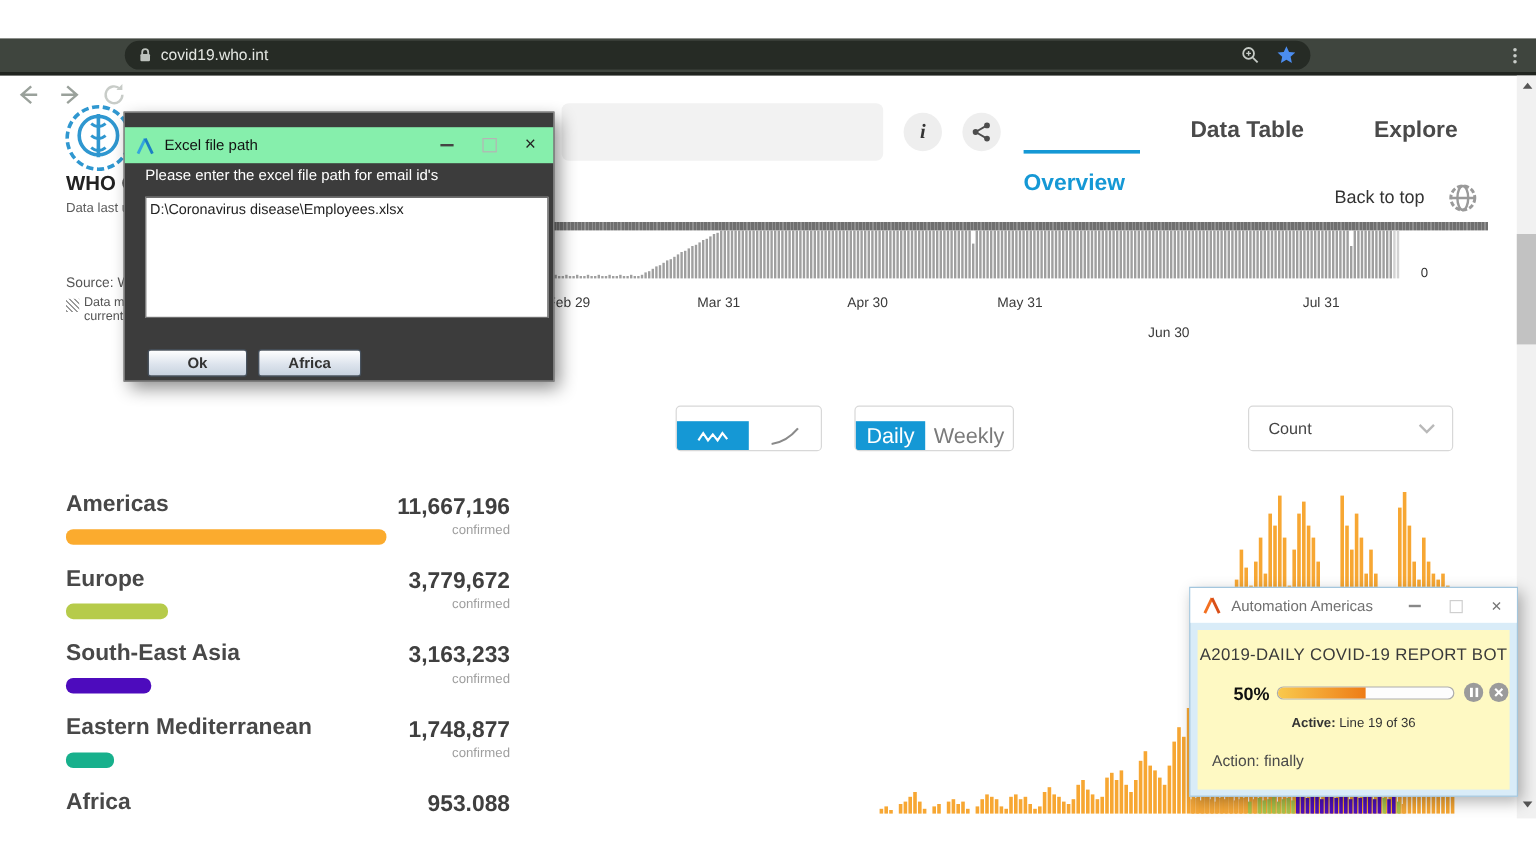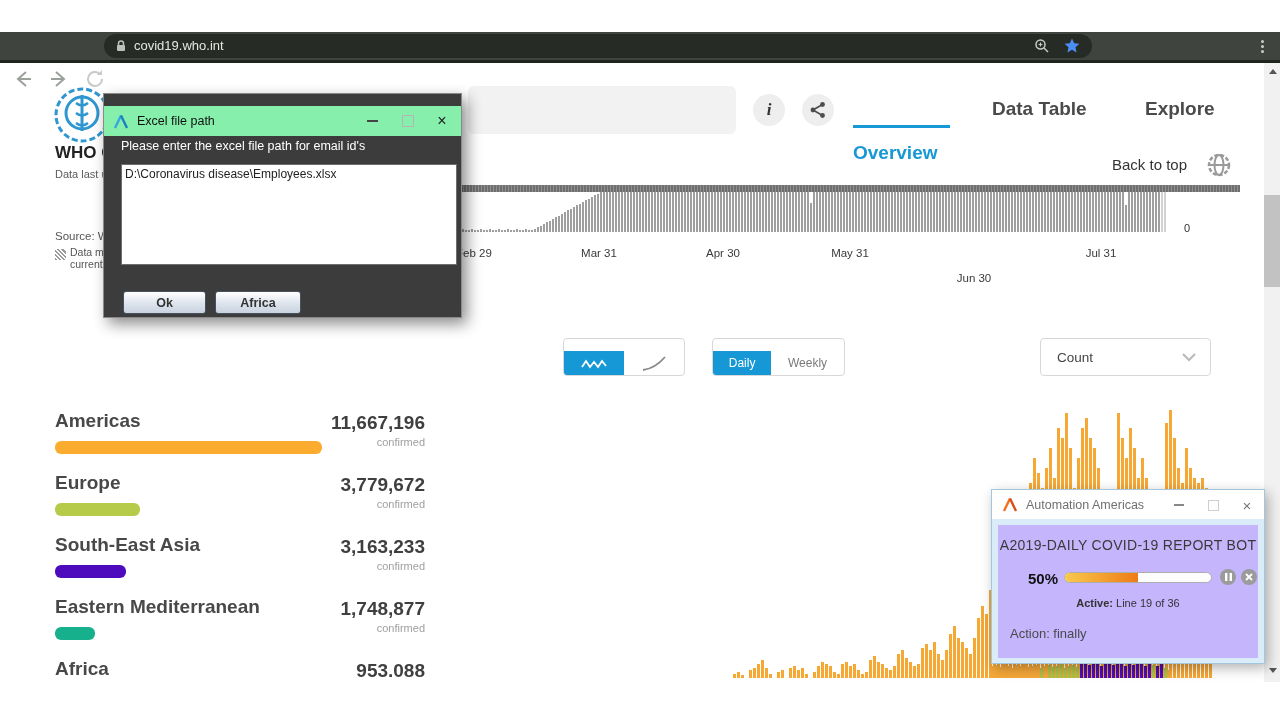--- a/index.html
+++ b/index.html
@@ -34,21 +34,21 @@
   .zero{position:absolute;left:1184px;top:222px;font-size:11px;color:#333;}
   .source{position:absolute;left:55px;top:230px;font-size:11.5px;color:#555;white-space:nowrap;}
   .note-icon{position:absolute;left:55px;top:249px;width:11px;height:11px;
              background:repeating-linear-gradient(45deg,#9a9a9a 0 1.5px,#fff 1.5px 3px);}
   .noteline{position:absolute;left:70px;font-size:10.5px;color:#555;white-space:nowrap;}
 
   
   .heading{position:absolute;left:55px;top:338px;font-size:22px;font-weight:bold;color:#3d3d3d;}
   .toggle{position:absolute;top:338px;height:38px;background:#fff;border:1px solid #d8d8d8;border-radius:4px;
           display:flex;overflow:hidden;box-sizing:border-box;}
-  .tseg{display:flex;align-items:center;justify-content:center;font-size:12px;color:#7a7a7a;cursor:pointer;margin-top:12px;}
+  .tseg{display:flex;align-items:center;justify-content:center;font-size:18px;color:#7a7a7a;cursor:pointer;margin-top:12px;}
   .tseg.on{background:#1598d5;color:#fff;}
   .dropdown{position:absolute;left:1040px;top:338px;width:171px;height:38px;border:1px solid #d8d8d8;border-radius:4px;
             box-sizing:border-box;display:flex;align-items:center;justify-content:space-between;padding:0 14px 0 16px;cursor:pointer;}
   .dropdown span{font-size:13.5px;color:#444;}
 
   .regionrow .rlabel{position:absolute;left:55px;font-size:19px;font-weight:bold;color:#484848;white-space:nowrap;}
   .regionrow .rbar{position:absolute;left:55px;height:13px;border-radius:6px;}
   .regionrow .rval{position:absolute;left:245px;width:180px;text-align:right;font-size:19px;font-weight:bold;color:#3f3f3f;}
   .regionrow .runit{position:absolute;left:245px;width:180px;text-align:right;font-size:11px;color:#9f9f9f;}
 
@@ -73,21 +73,21 @@
   .xdlg textarea{position:absolute;left:17px;top:70px;width:328px;height:95px;border:1px solid #6e6e6e;background:#fff;
         font-family:"Liberation Sans",sans-serif;font-size:12px;color:#222;resize:none;padding:2px 3px;box-sizing:content-box;outline:none;}
   .swingbtn{position:absolute;top:197px;height:23px;background:linear-gradient(#ffffff,#dde4ed 55%,#c8d2df);
         border:1px solid #47525e;border-radius:3px;font-family:"Liberation Sans",sans-serif;
         font-size:12.5px;font-weight:bold;color:#333;cursor:pointer;}
 
   
   .adlg{position:absolute;left:991px;top:489px;width:274px;height:175px;z-index:30;background:#d9ecf8;
         border:1px solid #a3c6dd;box-sizing:border-box;box-shadow:3px 4px 12px rgba(0,0,0,.3);}
   .adlg .titlebar{position:absolute;left:0;top:0;width:100%;height:29px;background:#fff;display:flex;align-items:center;}
-  .adlg .panel{position:absolute;left:6px;top:35px;width:260px;height:133px;background:#c4b5fd;}
+  .adlg .panel{position:absolute;left:6px;top:35px;width:260px;height:133px;background:#fef9c3;}
   .botname{position:absolute;left:0;top:12px;width:100%;text-align:center;font-size:14px;letter-spacing:.3px;color:#3a3a3a;white-space:nowrap;}
   .pct{position:absolute;left:10px;top:45px;width:50px;text-align:right;font-size:15px;font-weight:bold;color:#111;}
   .pbar{position:absolute;left:66px;top:47px;width:148px;height:11px;border:1px solid #adadad;border-radius:7px;background:#fdfdfd;box-sizing:border-box;}
   .pfill{position:absolute;left:0;top:0;height:9px;border-radius:7px 0 0 7px;background:linear-gradient(90deg,#f9c94d,#ee7c16);}
   .roundbtn{position:absolute;top:44px;width:16px;height:16px;border-radius:50%;background:#9b9b9b;color:#fff;
         display:flex;align-items:center;justify-content:center;cursor:pointer;}
   .activeline{position:absolute;left:0;top:72px;width:100%;text-align:center;font-size:11px;color:#333;}
   .actionline{position:absolute;left:12px;top:101px;font-size:13px;color:#4a4a4a;}
 </style>
 </head>

